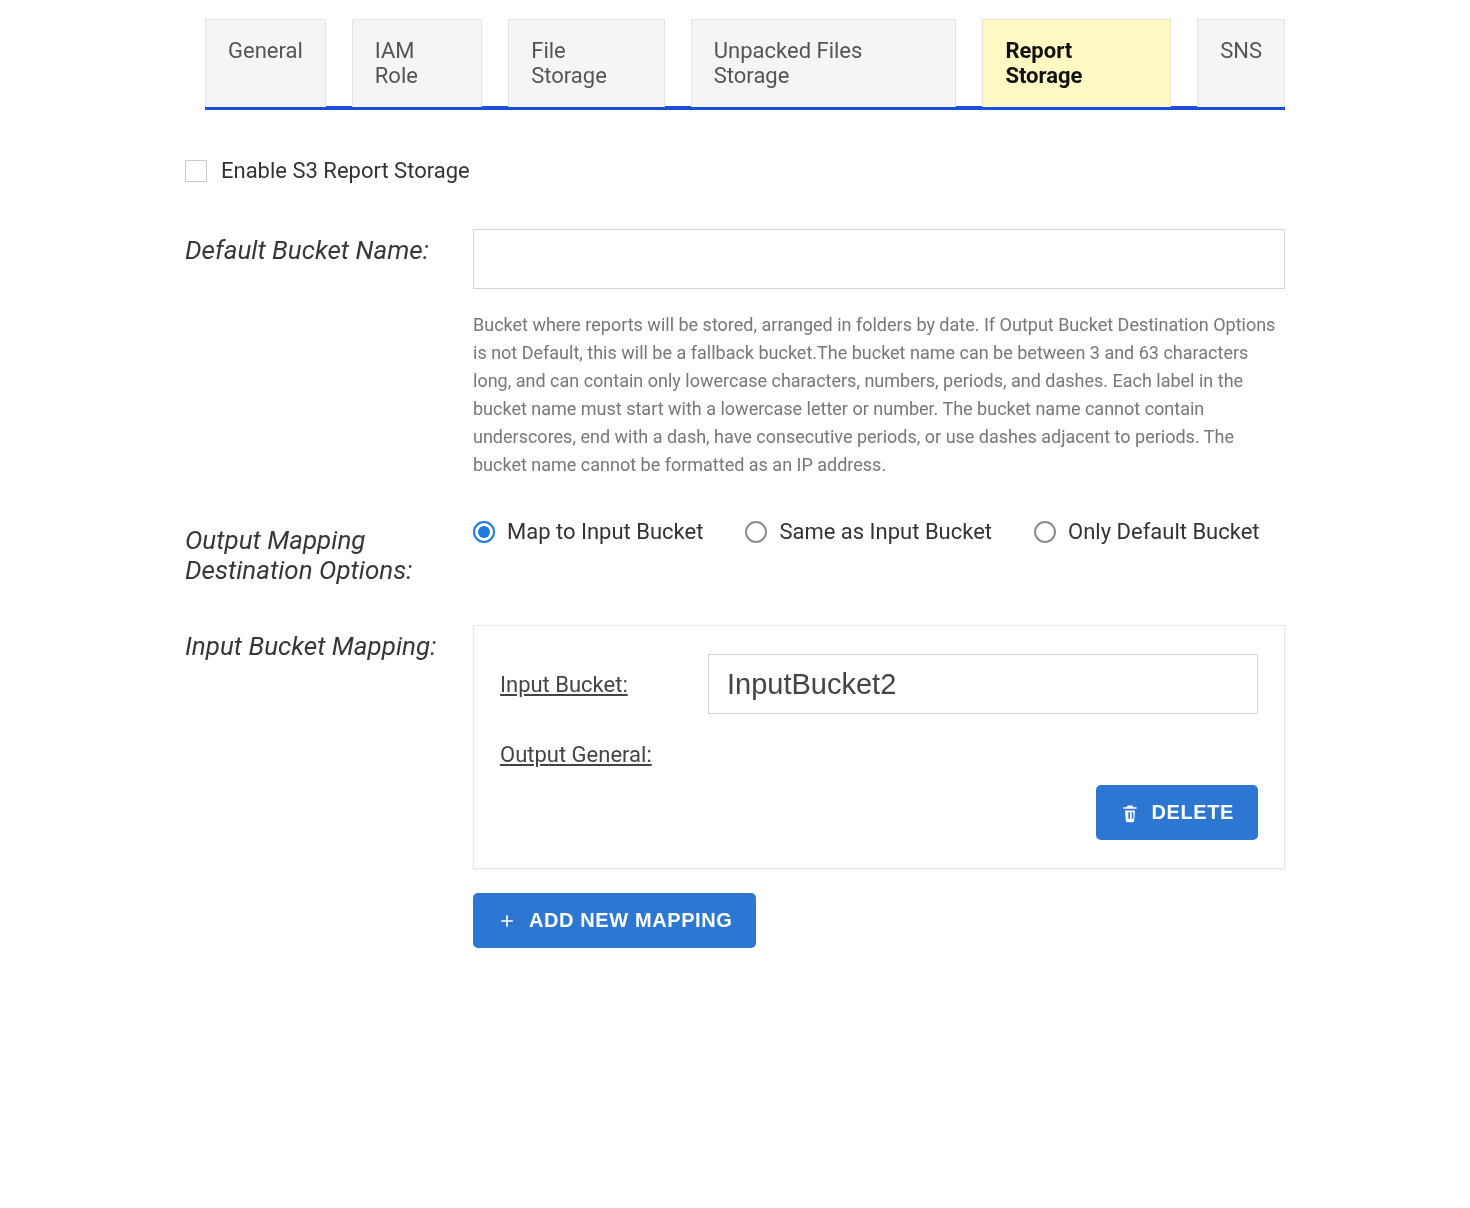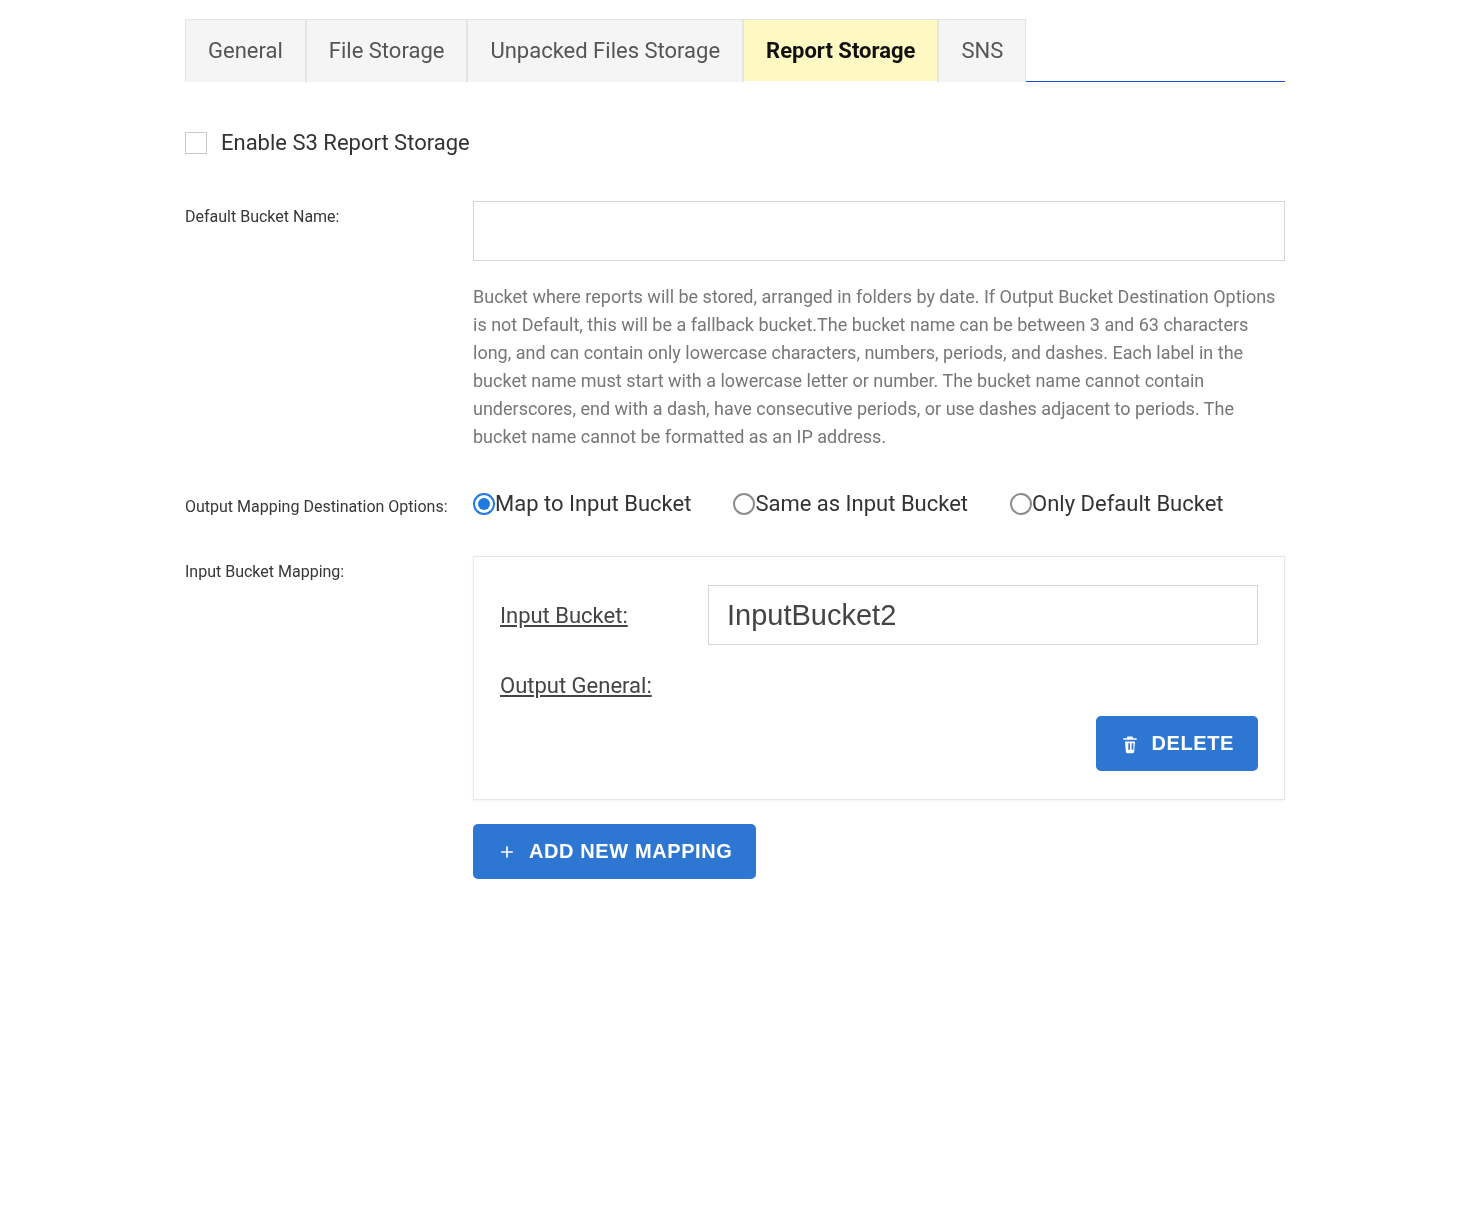--- a/index.html
+++ b/index.html
@@ -11,22 +11,23 @@
     }
     .page {
       width:1100px;
       margin:0 auto;
       padding:18px 0 40px 0;
     }
 
     
     .tabs {
       display:flex;
-      gap:0;
-      border-bottom:1px solid #1d4ed8;
+      gap:26px;
+      border-bottom:4px solid #1d4ed8;
+      margin-left:20px;
     }
     .tab {
       padding:18px 22px;
       font-size:22px;
       color:#555;
       background:#f5f5f5;
       border:1px solid #e4e4e4;
       border-bottom:none;
       position:relative;
       top:1px;
@@ -45,41 +46,41 @@
     .chk-row { display:flex; align-items:center; gap:14px; margin-bottom:46px; }
     .chk {
       width:22px; height:22px;
       border:1px solid #c9c9c9;
       background:#fff;
       cursor:pointer;
     }
     .chk-label { font-size:22px; color:#333; }
 
     .row { display:flex; align-items:flex-start; margin-bottom:40px; }
-    .label-col { width:288px; flex:0 0 288px; font-size:16px; color:#373737; padding-top:6px; }
+    .label-col { width:288px; flex:0 0 288px; font-size:26px; color:#373737; padding-top:6px;font-style:italic; }
     .input-col { flex:1; }
 
     .text-input {
       width:100%;
       height:60px;
       border:1px solid #d5d5d5;
       background:#fff;
       font-size:29px;
       padding:0 18px;
       color:#444;
     }
     .help-text {
       font-size:18px;
       line-height:28px;
       color:#777;
       margin-top:22px;
     }
 
     .radio-group { display:flex; gap:42px; }
-    .radio-item { display:flex; align-items:center; gap:0; cursor:pointer;text-align:right; }
+    .radio-item { display:flex; align-items:center; gap:12px; cursor:pointer;text-align:right; }
     .radio {
       width:22px; height:22px; border-radius:50%;
       border:2px solid #8c8c8c;
       display:flex; align-items:center; justify-content:center;
     }
     .radio.checked { border-color:#1f7ae0; }
     .radio.checked::after {
       content:""; display:block; width:12px; height:12px;
       border-radius:50%; background:#1f7ae0;
     }
@@ -106,20 +107,21 @@
     .add-wrap { margin-left:288px; margin-top:24px; }
 
   </style>
 </head>
 <body>
 
 <div class="page">
 
   <div class="tabs">
     <div class="tab">General</div>
+    <div class="tab">IAM Role</div>
     <div class="tab">File Storage</div>
     <div class="tab">Unpacked Files Storage</div>
     <div class="tab active">Report Storage</div>
     <div class="tab">SNS</div>
   </div>
 
   <div class="content">
 
     <div class="chk-row">
       <div class="chk"></div>

